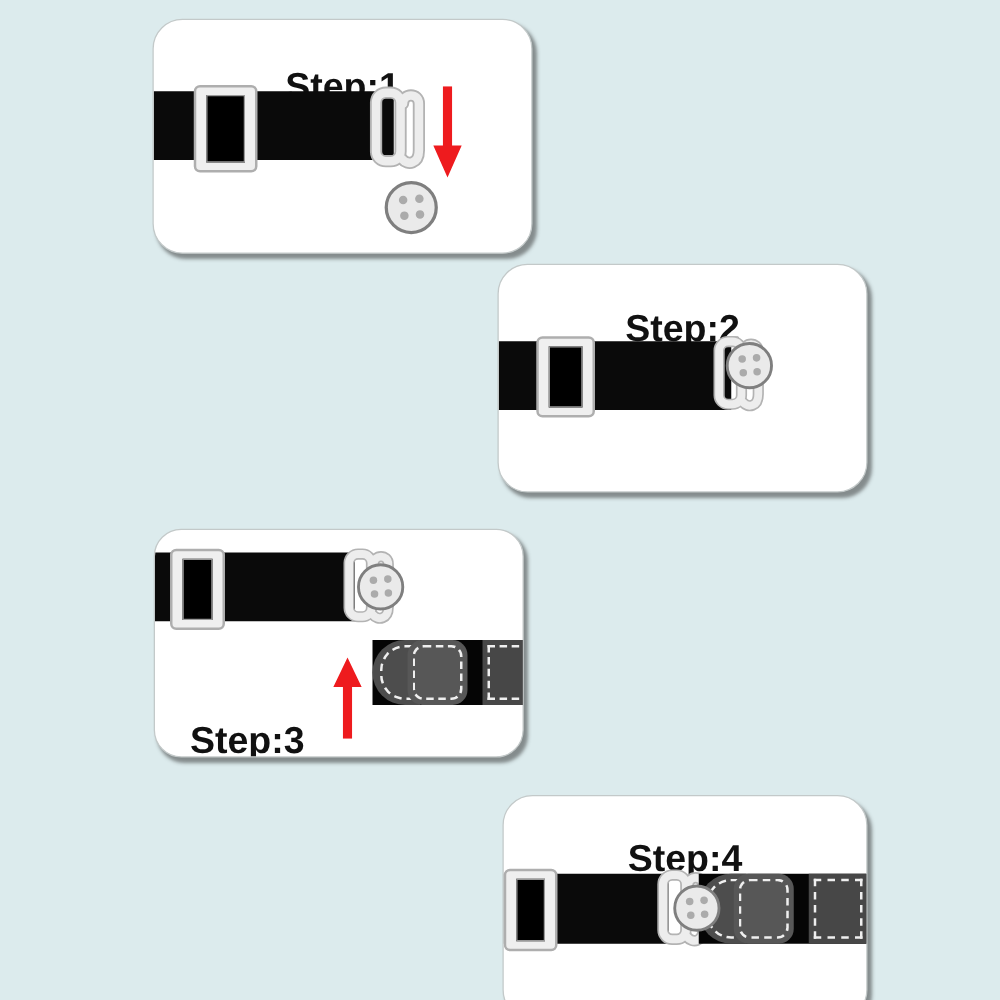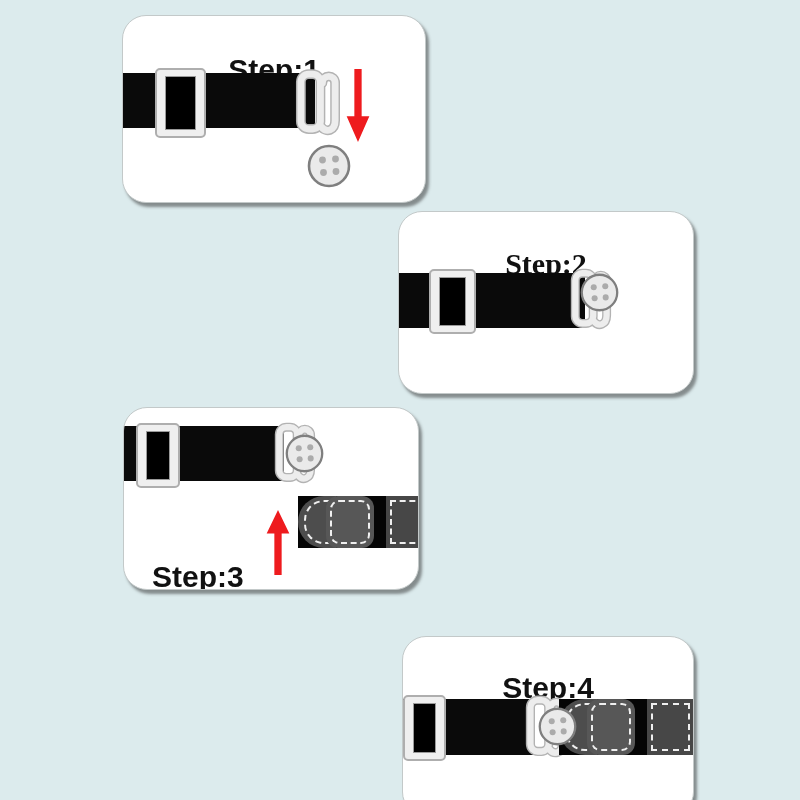--- a/index.html
+++ b/index.html
@@ -15,22 +15,22 @@
   
   .card{
     position:absolute;
     background:#ffffff;
     border:1px solid #c3c9c9;
     border-radius:24px;
     box-shadow:3px 4px 3px rgba(45,45,45,.5);
     overflow:hidden;
   }
   .card1{left:122px;top:15px;width:302px;height:186px;}
-  .card2{left:398px;top:211px;width:294px;height:181px;font-family:Liberation Serif, serif;}
-  .card3{left:123px;top:407px;width:294px;height:181px;}
+  .card2{left:398px;top:211px;width:294px;height:181px;}
+  .card3{left:123px;top:423px;width:294px;height:181px;border-radius:22px;}
   .card4{left:402px;top:600px;width:290px;height:178px;margin-top:36px;}
 
   .title{
     position:absolute;
     font-weight:bold;font-size:30px;line-height:32px;
     color:#111;letter-spacing:0;
   }
   .t-center{left:0;right:0;text-align:center;}
   .card1 .title{top:13px;}
   .card2 .title{top:11px;}

